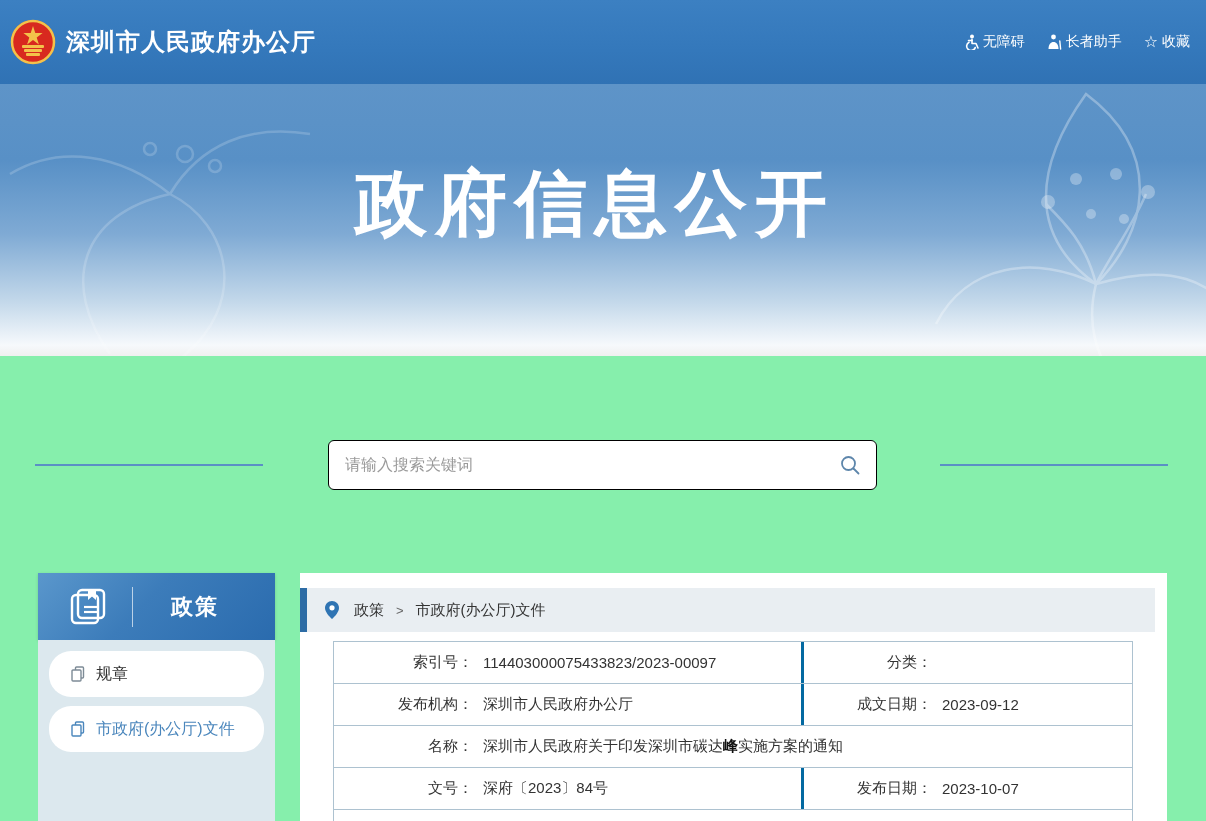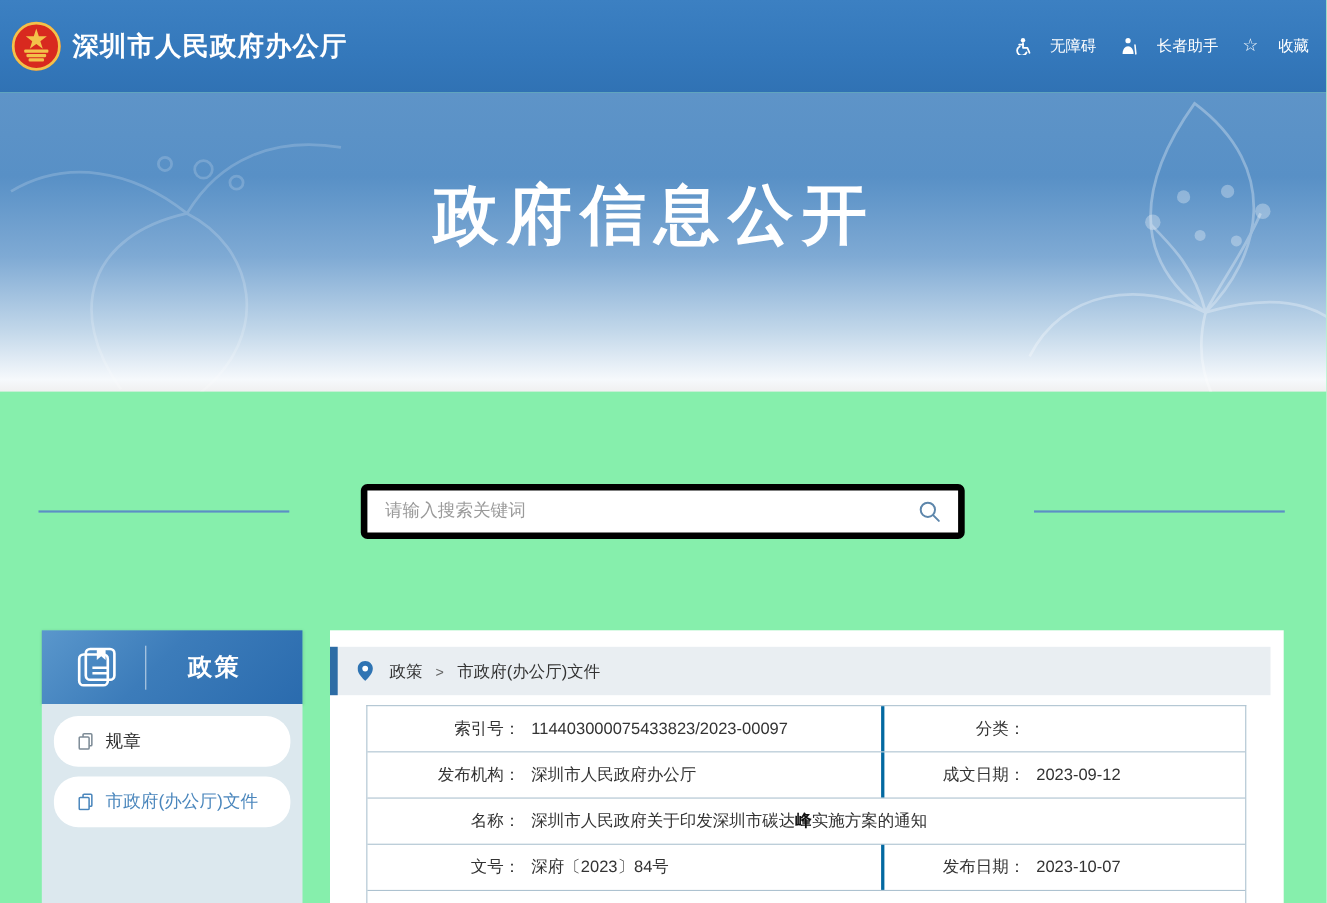--- a/index.html
+++ b/index.html
@@ -6,35 +6,35 @@
   body { font-family:"Liberation Sans","DejaVu Sans",sans-serif; background:#fff; }
   #page { position:relative; width:1206px; height:821px; overflow:hidden; background:#86efac; }
 
   
   .topbar { position:absolute; left:0; top:0; width:1206px; height:84px;
             background:linear-gradient(180deg,#3c80c2 0%,#3478bb 60%,#3072b4 100%);
             display:flex; align-items:center; }
   .emblem { width:48px; height:48px; margin-left:9px; flex:0 0 auto; }
   .site-title { color:#fff; font-size:24px; font-weight:bold; letter-spacing:1px; margin-left:9px; }
   .top-links { position:absolute; right:16px; top:0; height:84px; display:flex; align-items:center; gap:22px; }
-  .top-link { color:#fff; font-size:14px; display:flex; align-items:center; gap:18px; cursor:pointer; }
+  .top-link { color:#fff; font-size:14px; display:flex; align-items:center; gap:4px; cursor:pointer; }
   .top-link svg { display:block; }
   .star-glyph { font-size:16px; line-height:1; }
 
   
   .banner { position:absolute; left:0; top:84px; width:1206px; height:272px;
             background:linear-gradient(180deg,#5e94c8 0%,#5890c6 28%,#7faad4 55%,#c3d8ea 80%,#f6f9fc 96%,#f0f0f0 100%);
             overflow:hidden; }
   .banner-title { position:absolute; left:0; right:16px; top:72px; text-align:center;
-                  color:#fff; font-size:59px; font-weight:bold; letter-spacing:8px; }
+                  color:#fff; font-size:72px; font-weight:bold; letter-spacing:8px; }
   .banner-deco { position:absolute; pointer-events:none; }
 
   
   .search-wrap { position:absolute; left:328px; top:440px; width:549px; height:50px;
-                 background:#fff; border:6px solid #000000; border-radius:6px;
+                 background:#fff; border:1px solid #000000; border-radius:6px;
                  display:flex; align-items:center; }
   .search-input { flex:1; height:100%; border:none; outline:none; background:transparent;
                   font-size:16px; padding:0 16px; color:#333;
                   font-family:"Liberation Sans","DejaVu Sans",sans-serif; }
   .search-input::placeholder { color:#9a9a9a; }
   .search-btn { width:52px; height:100%; background:transparent; border:none; cursor:pointer;
                 display:flex; align-items:center; justify-content:center; }
   .deco-line { position:absolute; top:464px; height:0; border-top:2px solid #5b8fc5; }
   .deco-line.left  { left:35px;  width:228px; }
   .deco-line.right { left:940px; width:228px; }

